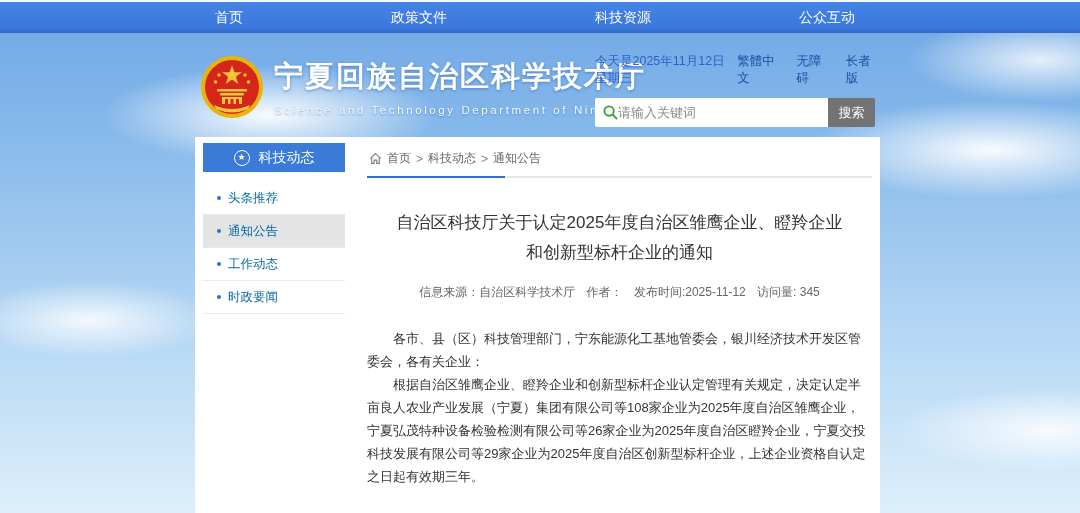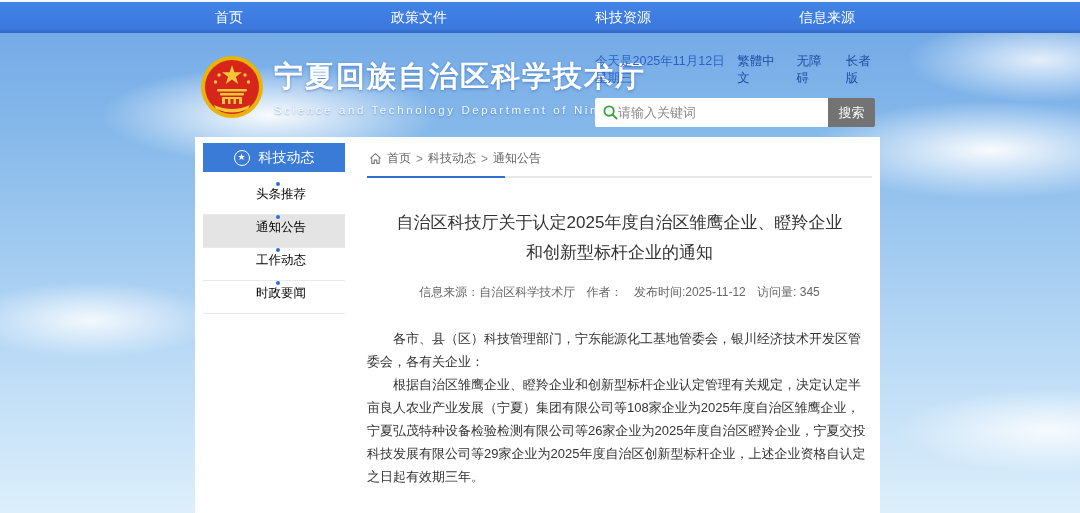--- a/index.html
+++ b/index.html
@@ -70,21 +70,21 @@
     display:flex; align-items:center; justify-content:center; gap:9px;
   }
   .sb-icon {
     width:16px; height:16px; border:1.4px solid #fff; border-radius:50%;
     display:flex; align-items:center; justify-content:center;
     font-size:9px; color:#fff; line-height:1;
   }
   .sidebar-menu { margin-top:10px; }
   .menu-item {
     height:33px; display:flex; align-items:center; padding-left:14px;
-    font-size:12.5px; color:#000000; border-bottom:1px solid #e9e9e9; cursor:pointer;flex-direction:column;
+    font-size:12.5px; color:#0369a1; border-bottom:1px solid #e9e9e9; cursor:pointer;
   }
   .menu-item.selected { background:#e4e4e4; }
   .bullet { width:4px; height:4px; border-radius:50%; background:#2f6fd0; margin-right:7px; flex:0 0 auto; }
   
   .main { position:absolute; left:172px; top:0; width:505px; height:376px; }
   .breadcrumb {
     display:flex; align-items:center; gap:5px; font-size:12px; color:#666;
     padding:13px 0 9px 2px;
   }
   .crumb { cursor:pointer; }
@@ -102,21 +102,21 @@
 </head>
 <body>
 
 <div class="topstrip"></div>
 
 <nav class="topnav">
   <div class="topnav-inner">
     <span class="nav-item">首页</span>
     <span class="nav-item">政策文件</span>
     <span class="nav-item">科技资源</span>
-    <span class="nav-item">信息来源</span>
+    <span class="nav-item">公众互动</span>
   </div>
 </nav>
 
 <header class="header">
   <svg class="emblem" viewBox="0 0 64 64">
     <circle cx="32" cy="32" r="31" fill="#e8b40a"></circle>
     <circle cx="32" cy="32" r="27" fill="#d6261c"></circle>
     <polygon fill="#f5c53a" points="32,10 34.4,17.2 42,17.2 35.9,21.7 38.2,29 32,24.5 25.8,29 28.1,21.7 22,17.2 29.6,17.2"></polygon>
     <circle cx="19" cy="20" r="1.7" fill="#f5c53a"></circle>
     <circle cx="45" cy="20" r="1.7" fill="#f5c53a"></circle>

